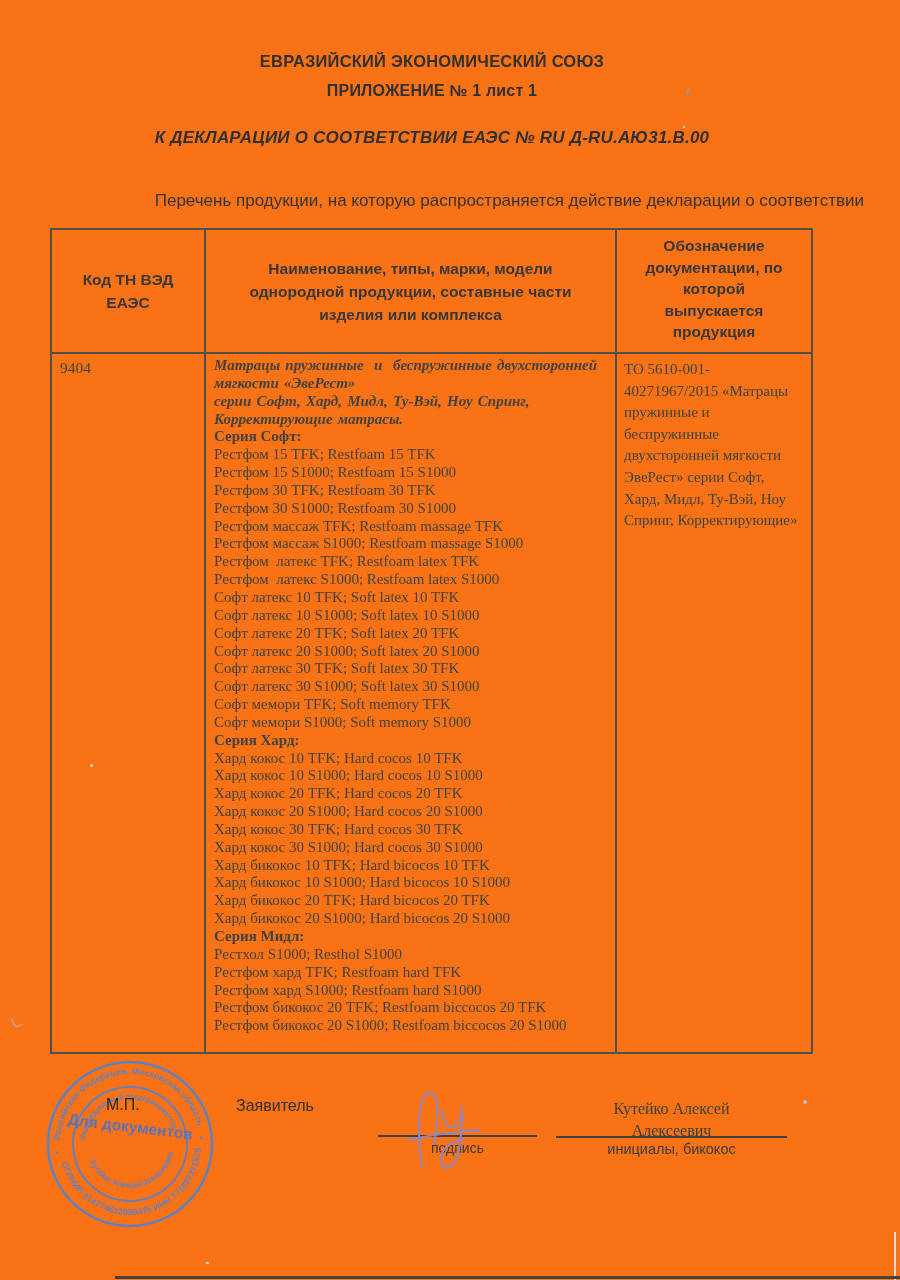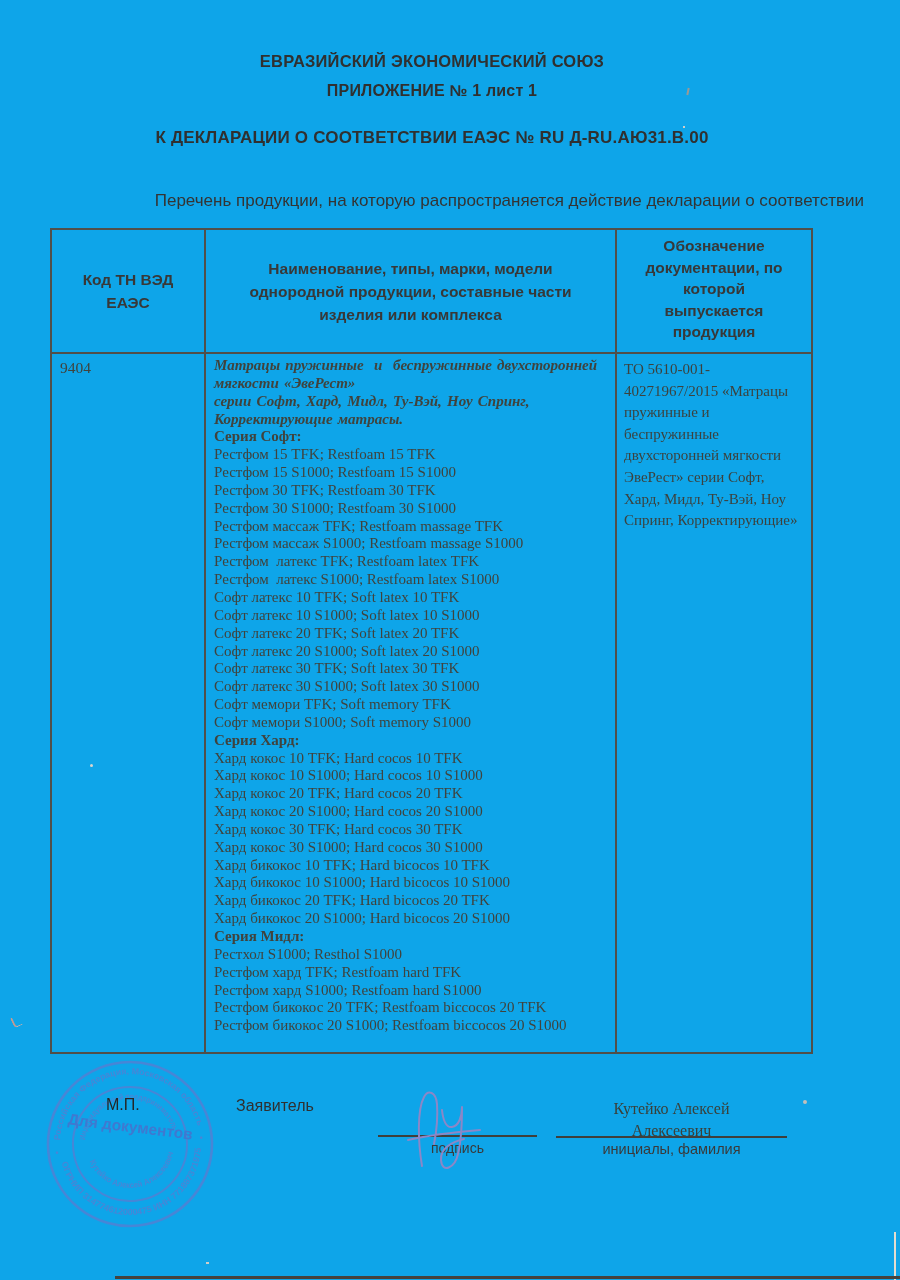--- a/index.html
+++ b/index.html
@@ -1,23 +1,23 @@
 <!DOCTYPE html>
 <html><head>
 <meta charset="utf-8">
 <style>
   html,body{margin:0;padding:0;background:#e8e8e8;}
-  .page{position:relative;width:900px;height:1280px;background:#0ea5e9;overflow:hidden;
+  .page{position:relative;width:900px;height:1280px;background:#f97316;overflow:hidden;
         font-family:"Liberation Sans","DejaVu Sans",sans-serif;color:#333;}
   
   .doc-header{position:absolute;left:0;top:0;width:864px;text-align:center;}
   .title{position:absolute;left:0;width:100%;font-weight:bold;color:#303030;letter-spacing:.2px;}
   .t1{top:52px;font-size:16.5px;}
   .t2{top:82px;font-size:16px;}
-  .t3{top:128px;font-size:17px;}
+  .t3{top:128px;font-size:17px;font-style:italic;}
   .intro{position:absolute;left:0;top:184px;width:864px;text-align:right;
          font-size:17px;color:#343434;margin-top:7px;}
   
   .ptable{position:absolute;left:50px;top:228px;width:763px;height:826px;
           border:2px solid #514f49;display:grid;
           grid-template-columns:154px 411px 1fr;grid-template-rows:124px 1fr;
           box-sizing:border-box;}
   .cell{box-sizing:border-box;border-right:2px solid #514f49;}
   .cell.last{border-right:none;}
   .hrow{border-bottom:2px solid #514f49;}
@@ -135,21 +135,21 @@
 Спринг, Корректирующие»</div>
   </div>
 
   <div class="mp">М.П.</div>
   <div class="applicant">Заявитель</div>
   <div class="sig-line"></div>
   <div class="sig-caption">подпись</div>
   <div class="name-block">Кутейко Алексей
 Алексеевич</div>
   <div class="name-line"></div>
-  <div class="name-caption">инициалы, фамилия</div>
+  <div class="name-caption">инициалы, бикокос</div>
 
   <svg class="stamp" viewBox="0 0 176 176">
     <defs>
       <path id="arcOT" d="M 18 88 A 70 70 0 0 1 158 88"></path>
       <path id="arcOB" d="M 17 88 A 71 71 0 0 0 159 88"></path>
       <path id="arcIT" d="M 43 88 A 45 45 0 0 1 133 88"></path>
       <path id="arcIB" d="M 44 88 A 44 44 0 0 0 132 88"></path>
       <path id="ctrLn" d="M 28 62 L 150 90"></path>
     </defs>
     <circle cx="88" cy="88" r="82" fill="none" stroke="#4f82d4" stroke-width="2.6"></circle>

